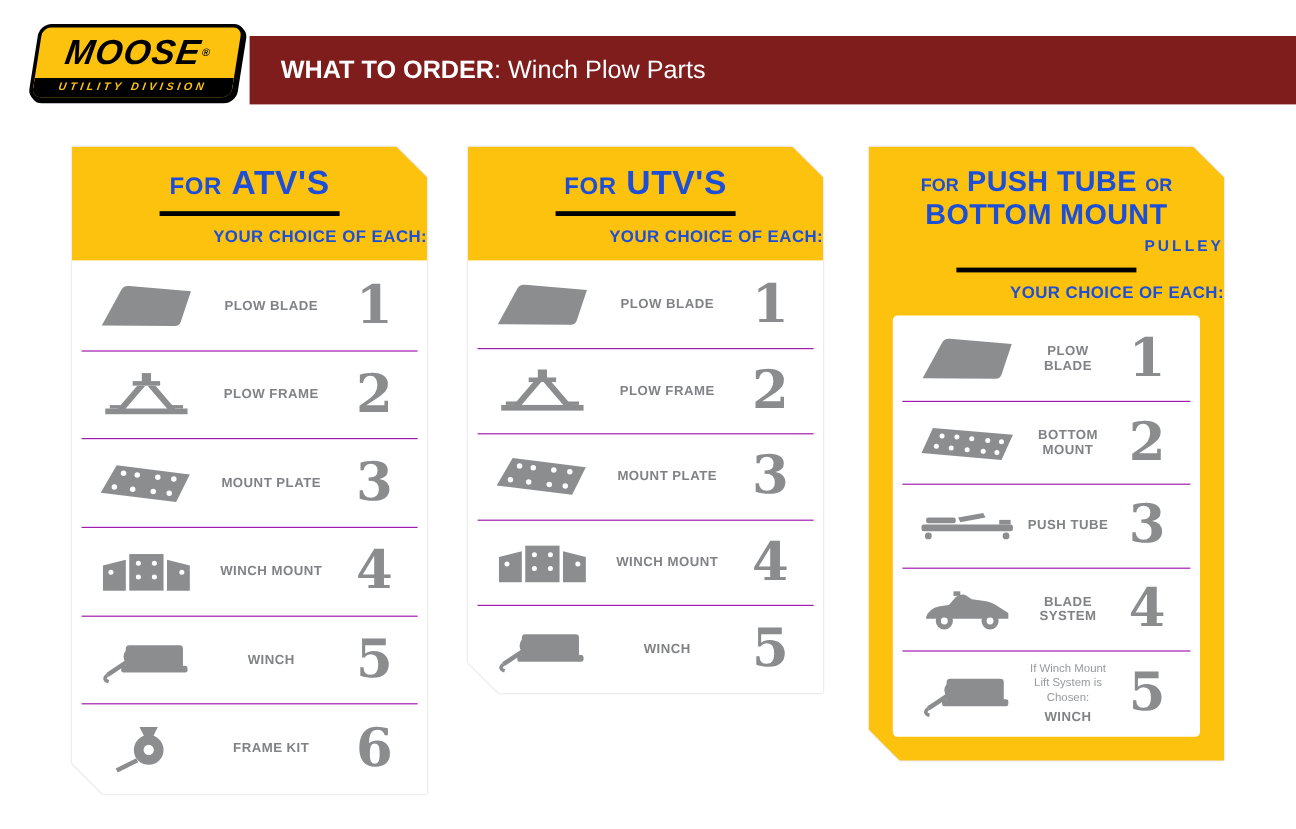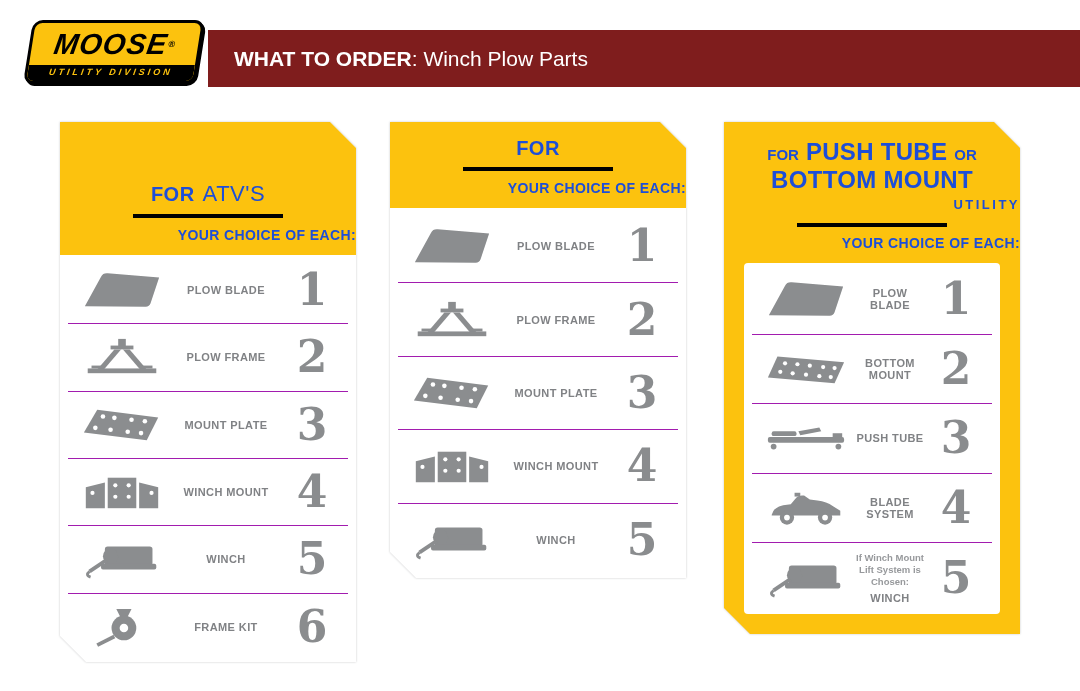--- a/index.html
+++ b/index.html
@@ -44,21 +44,21 @@
   .card {
     width:100%; height:100%; background:#fff;
     display:flex; flex-direction:column;
     clip-path:polygon(0 0, calc(100% - 26px) 0, 100% 26px, 100% 100%, 26px 100%, 0 calc(100% - 26px));
   }
   .card-yellow { background:#FCC20E; }
 
   .card-head { background:#FCC20E; text-align:right; padding:15px 0 12px; color:#1d4ed8; }
   .card-title { display:flex; justify-content:center; align-items:baseline; gap:8px; }
   .card-title .for { font-size:20px; font-weight:800; letter-spacing:.5px; }
-  .card-title .big { font-size:22px; font-weight:400; letter-spacing:.5px;margin-top:44px; }
+  .card-title .big { font-size:28px; font-weight:700; letter-spacing:.5px; }
   .rule { width:150px; height:4px; background:#000; margin:7px auto 9px; }
   .choice { font-size:14px; font-weight:700; letter-spacing:.4px; }
 
   
   .head-3 { background:transparent; padding:16px 0 6px; }
   .head-3 .t3line { display:flex; justify-content:center; align-items:baseline; gap:7px; }
   .head-3 .for3 { font-size:15px; font-weight:800; }
   .head-3 .big3 { font-size:24px; font-weight:800; letter-spacing:.3px; }
   .head-3 .t3small { font-size:13px; font-weight:800; letter-spacing:2.5px; margin-top:3px; }
   .head-3 .rule { margin:11px auto 8px; }
@@ -67,21 +67,21 @@
     flex:1; margin:6px 20px 20px; background:#fff; border-radius:4px;
     display:flex;
   }
 
   
   .card-body { flex:1; display:flex; flex-direction:column; padding:2px 8px; }
   .row { flex:1; display:flex; align-items:center; padding:0 8px;justify-content:flex-end; }
   .row + .row { border-top:1px solid #a21caf; }
   .icon { flex:0 0 92px; display:flex; justify-content:center; align-items:center; }
   .ltext { flex:1; display:flex; flex-direction:column; align-items:center; gap:3px; text-align:center; }
-  .note { font-size:9.5px; font-weight:700; color:#97999C; line-height:1.3; max-width:118px; }
+  .note { font-size:9.5px; font-weight:400; color:#97999C; line-height:1.3; max-width:118px; }
   .label { font-size:11px; font-weight:700; letter-spacing:.4px; color:#808285; }
   .qty {
     flex:0 0 56px; text-align:center;
     font-family:"DejaVu Serif", serif; font-weight:700; font-size:44px;
     color:#8A8C8E; line-height:1;
   }
 </style>
 </head>
 <body>
 
@@ -219,20 +219,21 @@
   </div>
 </div>
     </section>
   </div>
 
   <div class="cardw cardw-1">
     <section class="card">
       <div class="card-head">
         <div class="card-title">
           <span class="for">FOR</span>
+          <span class="big">UTV'S</span>
         </div>
         <div class="rule"></div>
         <div class="choice">YOUR CHOICE OF EACH:</div>
       </div>
       <div class="card-body">
   <div class="row">
     <span class="icon">
               <svg viewBox="0 0 84 42" width="80" height="40" fill="#8B8D8F">
                 <path d="M3 38 L20 7 Q22 3 27 3.5 L81 8 L72 35 Q70.5 39 66 38.5 Z"></path>
               </svg>
@@ -329,21 +330,21 @@
     <section class="card card-yellow">
       <div class="card-head head-3">
         <div class="t3line">
           <span class="for3">FOR</span>
           <span class="big3">PUSH TUBE</span>
           <span class="for3">OR</span>
         </div>
         <div class="t3line">
           <span class="big3">BOTTOM MOUNT</span>
         </div>
-        <div class="t3small">UTILITY</div>
+        <div class="t3small">PULLEY</div>
         <div class="rule"></div>
         <div class="choice">YOUR CHOICE OF EACH:</div>
       </div>
       <div class="inner-panel">
         <div class="card-body">
   <div class="row">
     <span class="icon">
                 <svg viewBox="0 0 84 42" width="80" height="40" fill="#8B8D8F">
                   <path d="M3 38 L20 7 Q22 3 27 3.5 L81 8 L72 35 Q70.5 39 66 38.5 Z"></path>
                 </svg>

